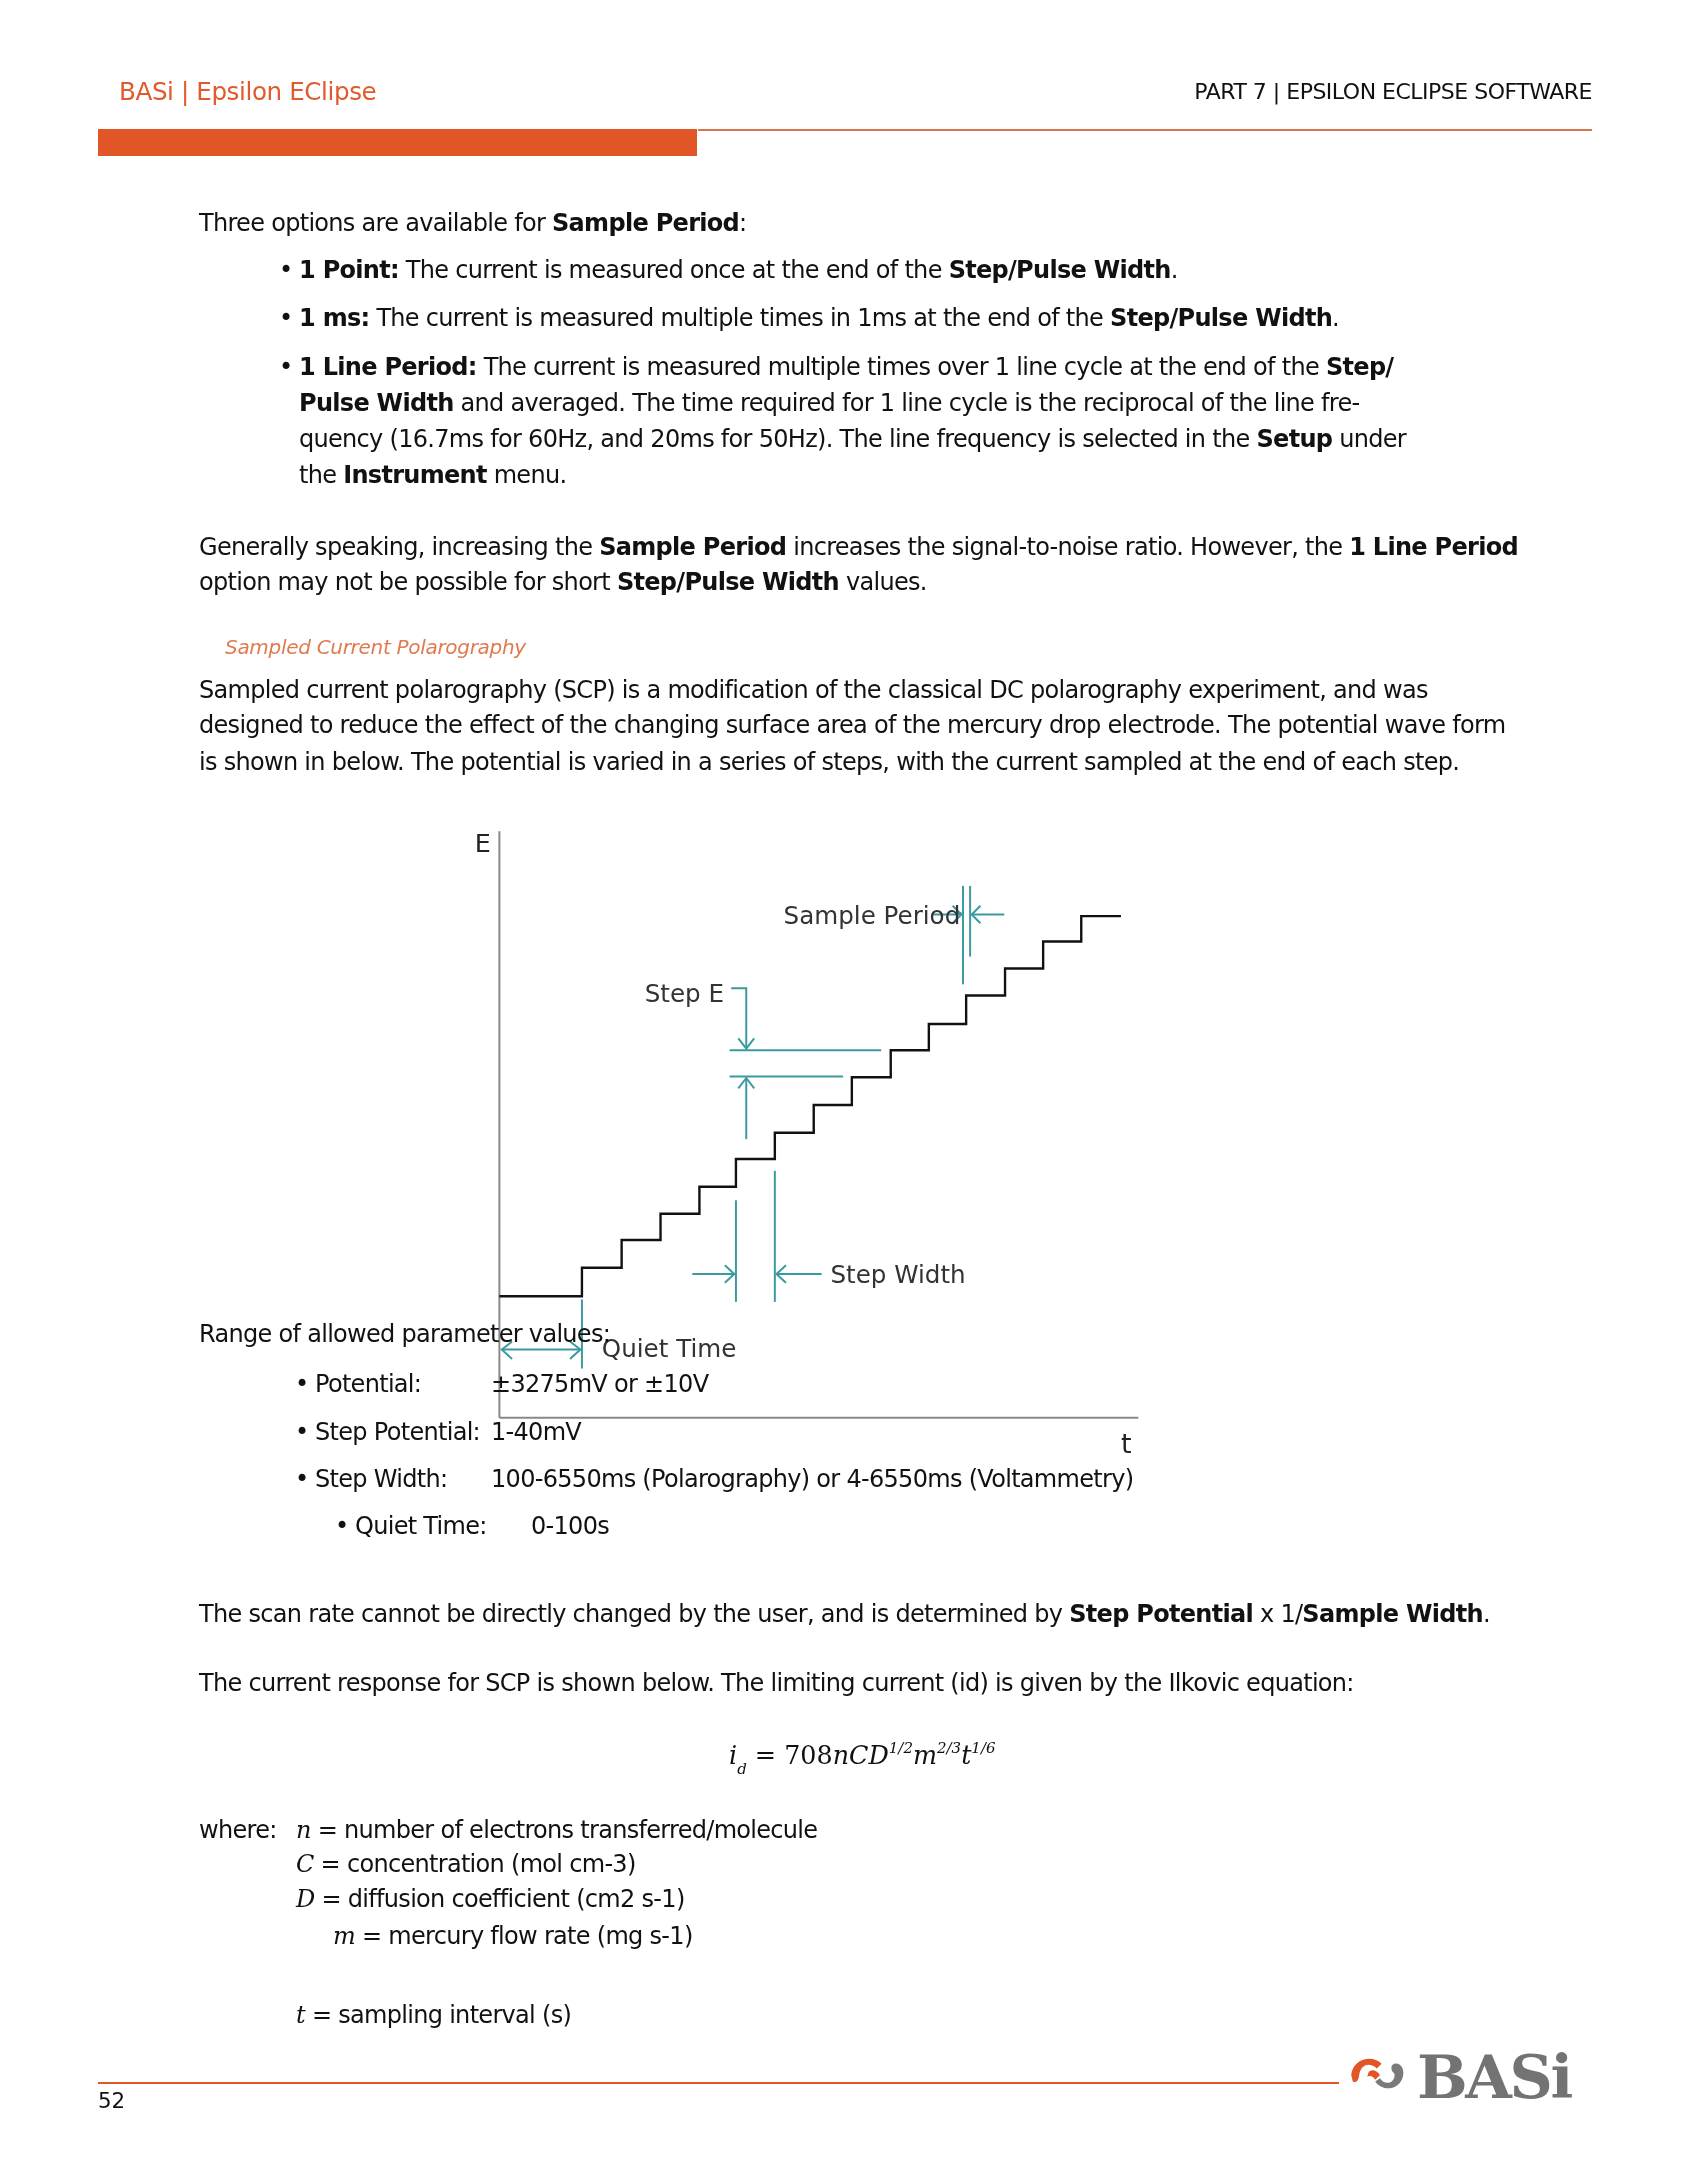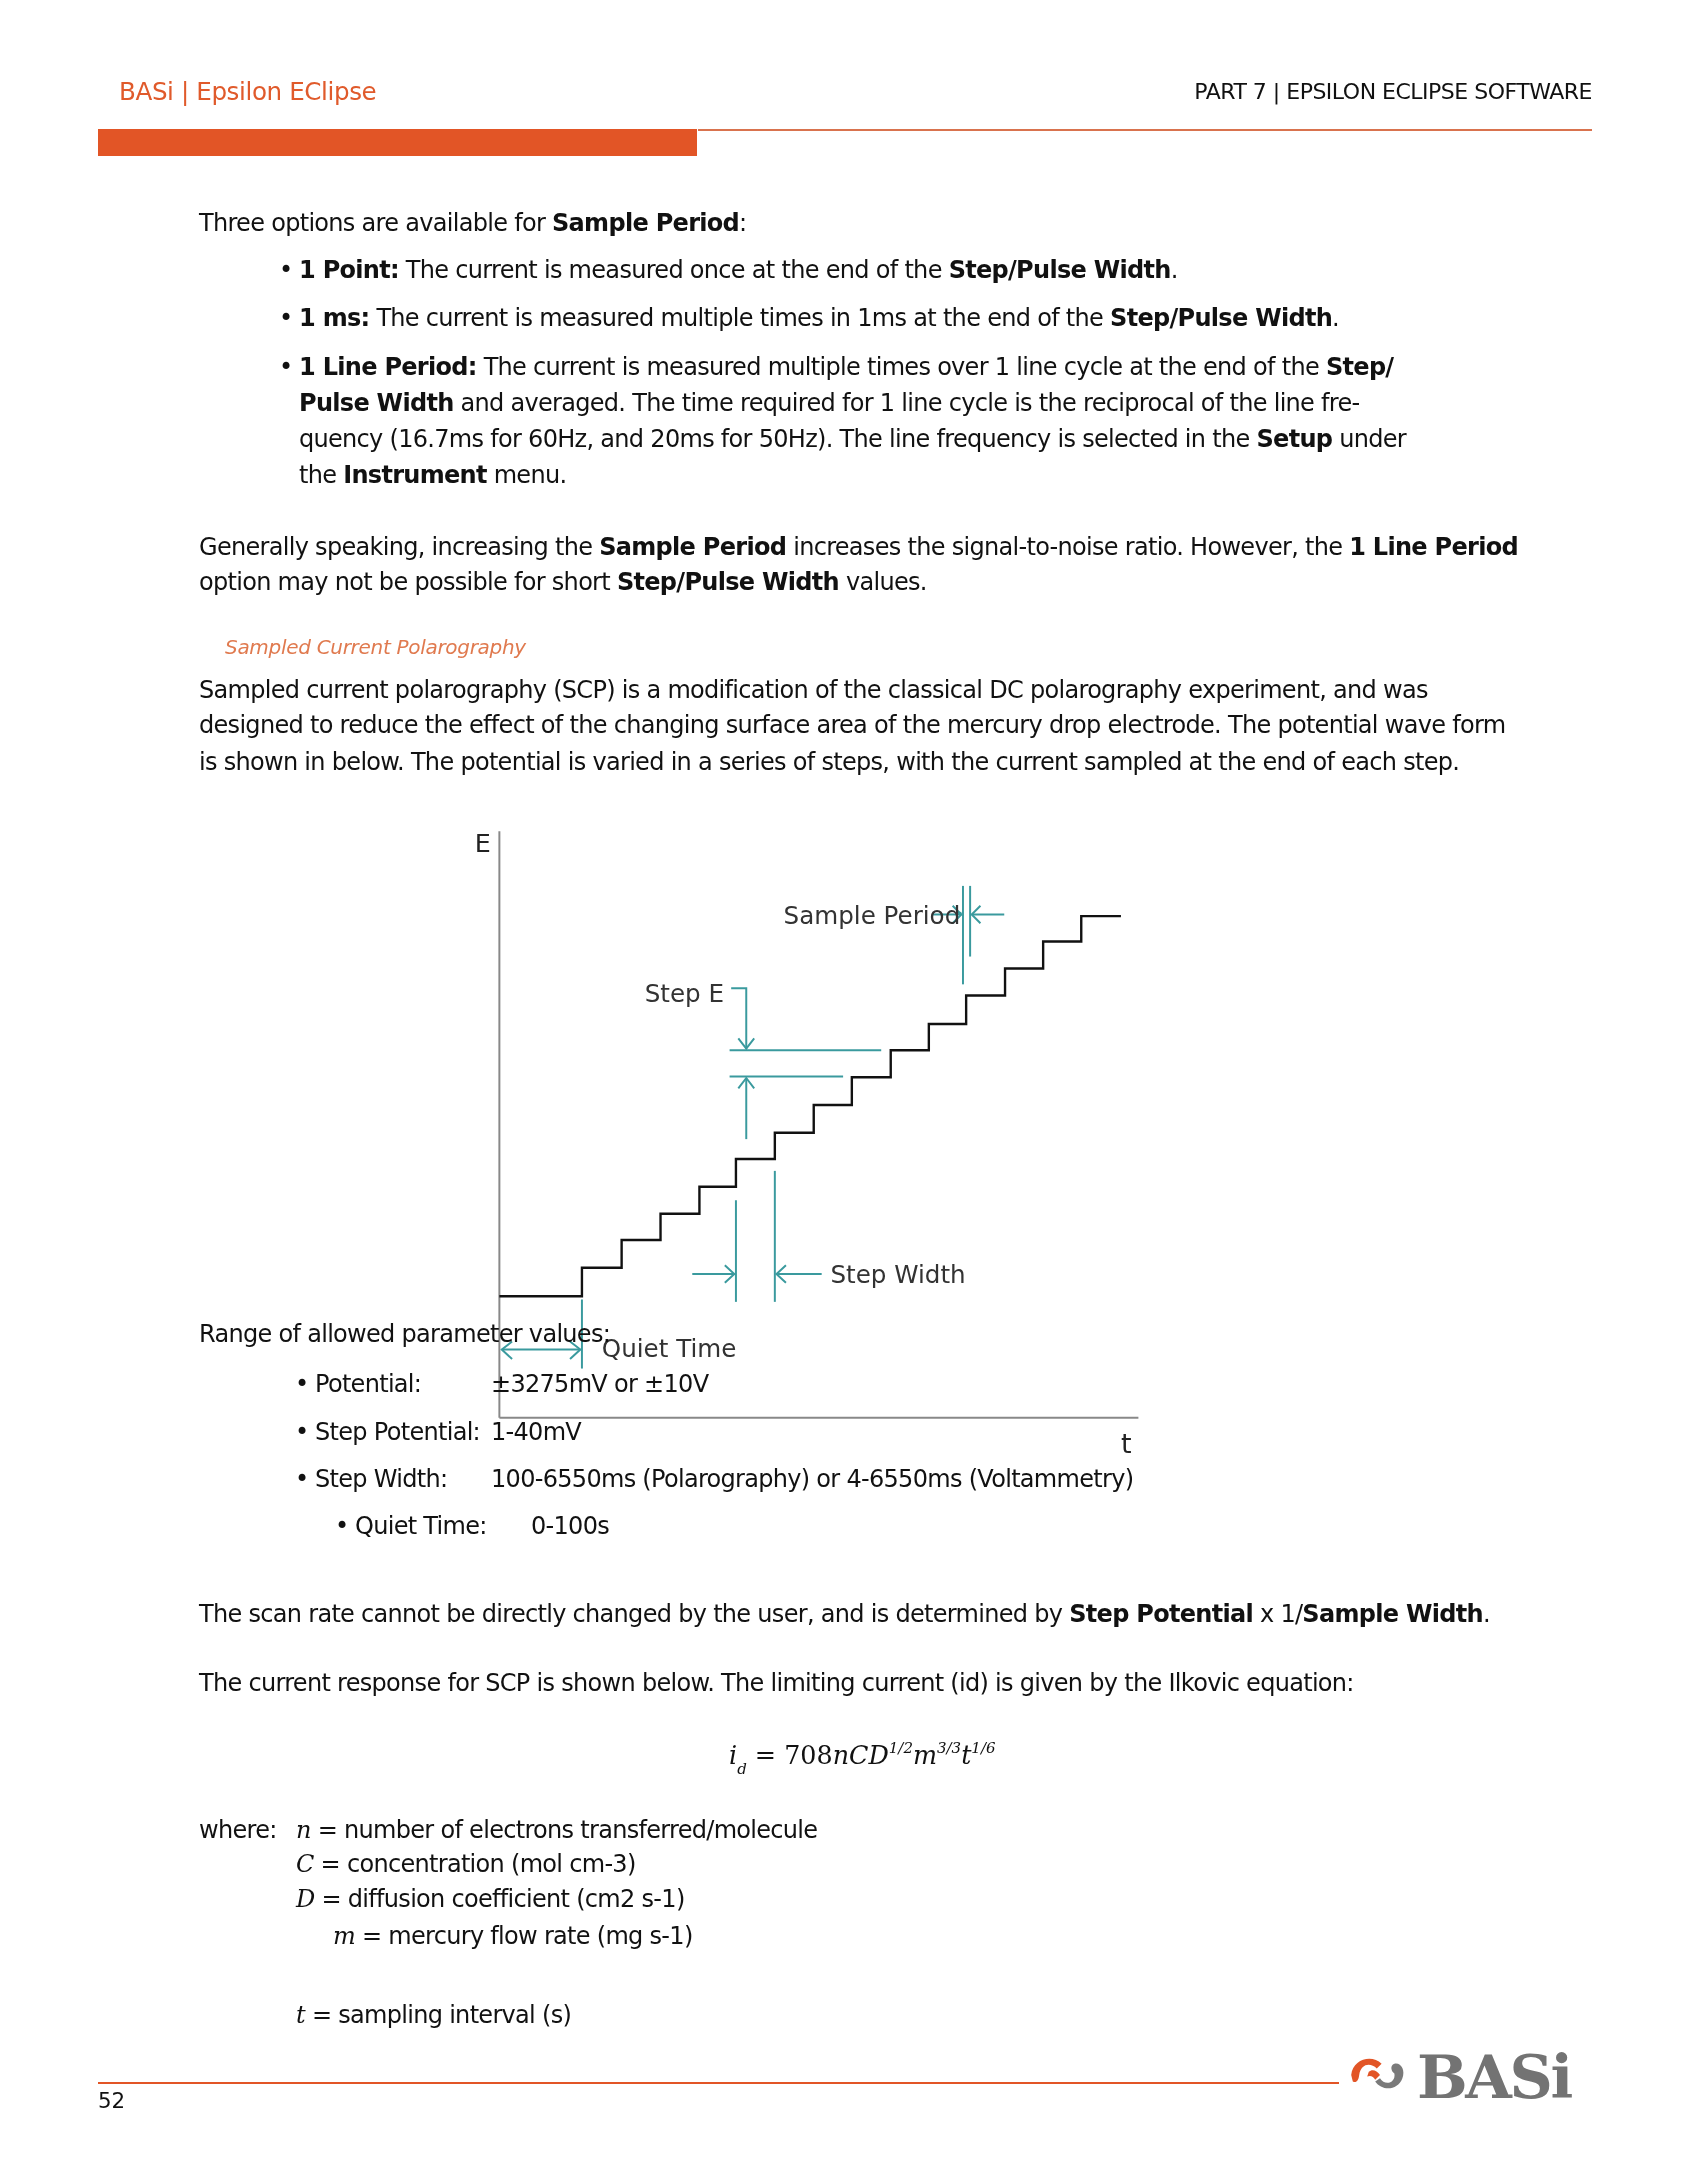--- a/index.html
+++ b/index.html
@@ -141,21 +141,21 @@
 <div class="abs txt" style="left:295px;top:1508px;margin-left:40px;">
   <span class="dot" style="display:inline-block;width:20px;">•</span><span class="param-label">Quiet Time:</span><span>0-100s</span>
 </div>
 
 <div class="abs txt para" style="top:1596px;">
   <span>The scan rate cannot be directly changed by the user, and is determined by </span><b>Step Potential</b><span> x 1/</span><b>Sample Width</b><span>.</span>
 </div>
 <div class="abs txt para" style="top:1665px;">The current response for SCP is shown below. The limiting current (id) is given by the Ilkovic equation:</div>
 
 <div class="abs eq">
-  <i>i</i><sub>d</sub><span> = 708</span><i>n</i><i>C</i><i>D</i><sup>1/2</sup><i>m</i><sup>3/3</sup><i>t</i><sup>1/6</sup>
+  <i>i</i><sub>d</sub><span> = 708</span><i>n</i><i>C</i><i>D</i><sup>1/2</sup><i>m</i><sup>2/3</sup><i>t</i><sup>1/6</sup>
 </div>
 
 <div class="abs txt para" style="top:1812px;">where:</div>
 <div class="abs txt" style="left:296px;top:1812px;">
   <span class="var">n</span><span> = number of electrons transferred/molecule</span>
 </div>
 <div class="abs txt" style="left:296px;top:1846px;">
   <span class="var">C</span><span> = concentration (mol cm-3)</span>
 </div>
 <div class="abs txt" style="left:296px;top:1881px;">

